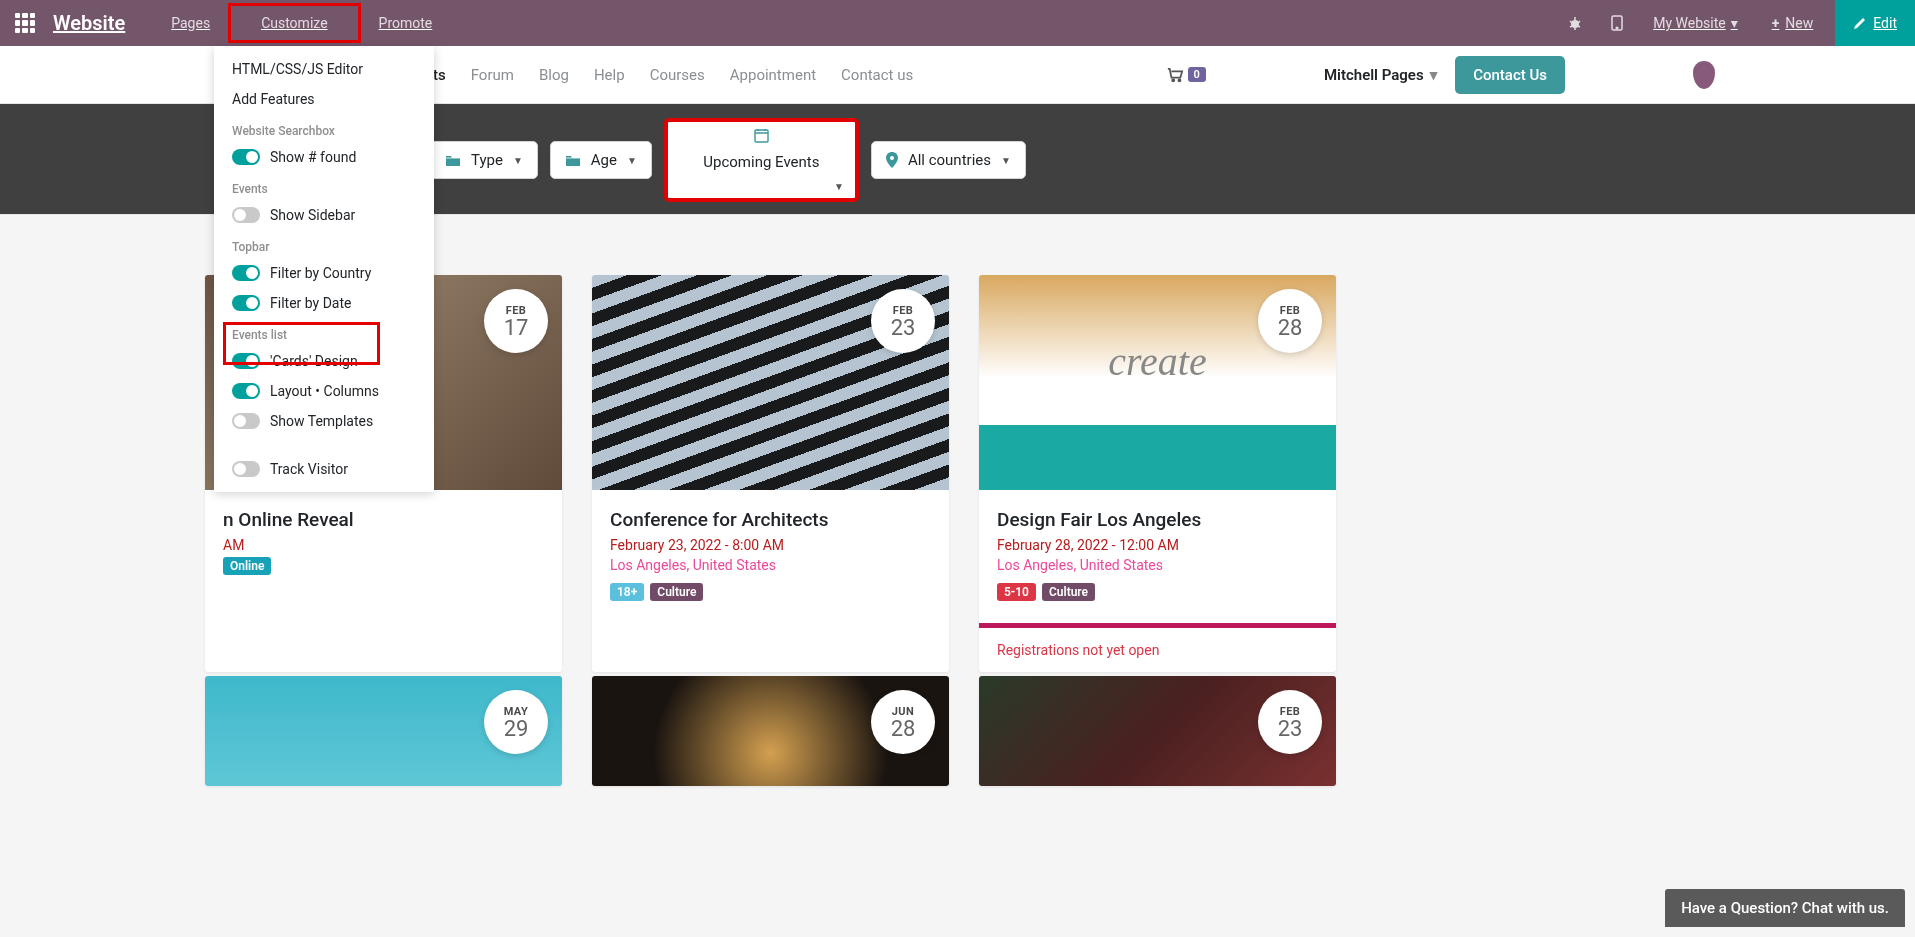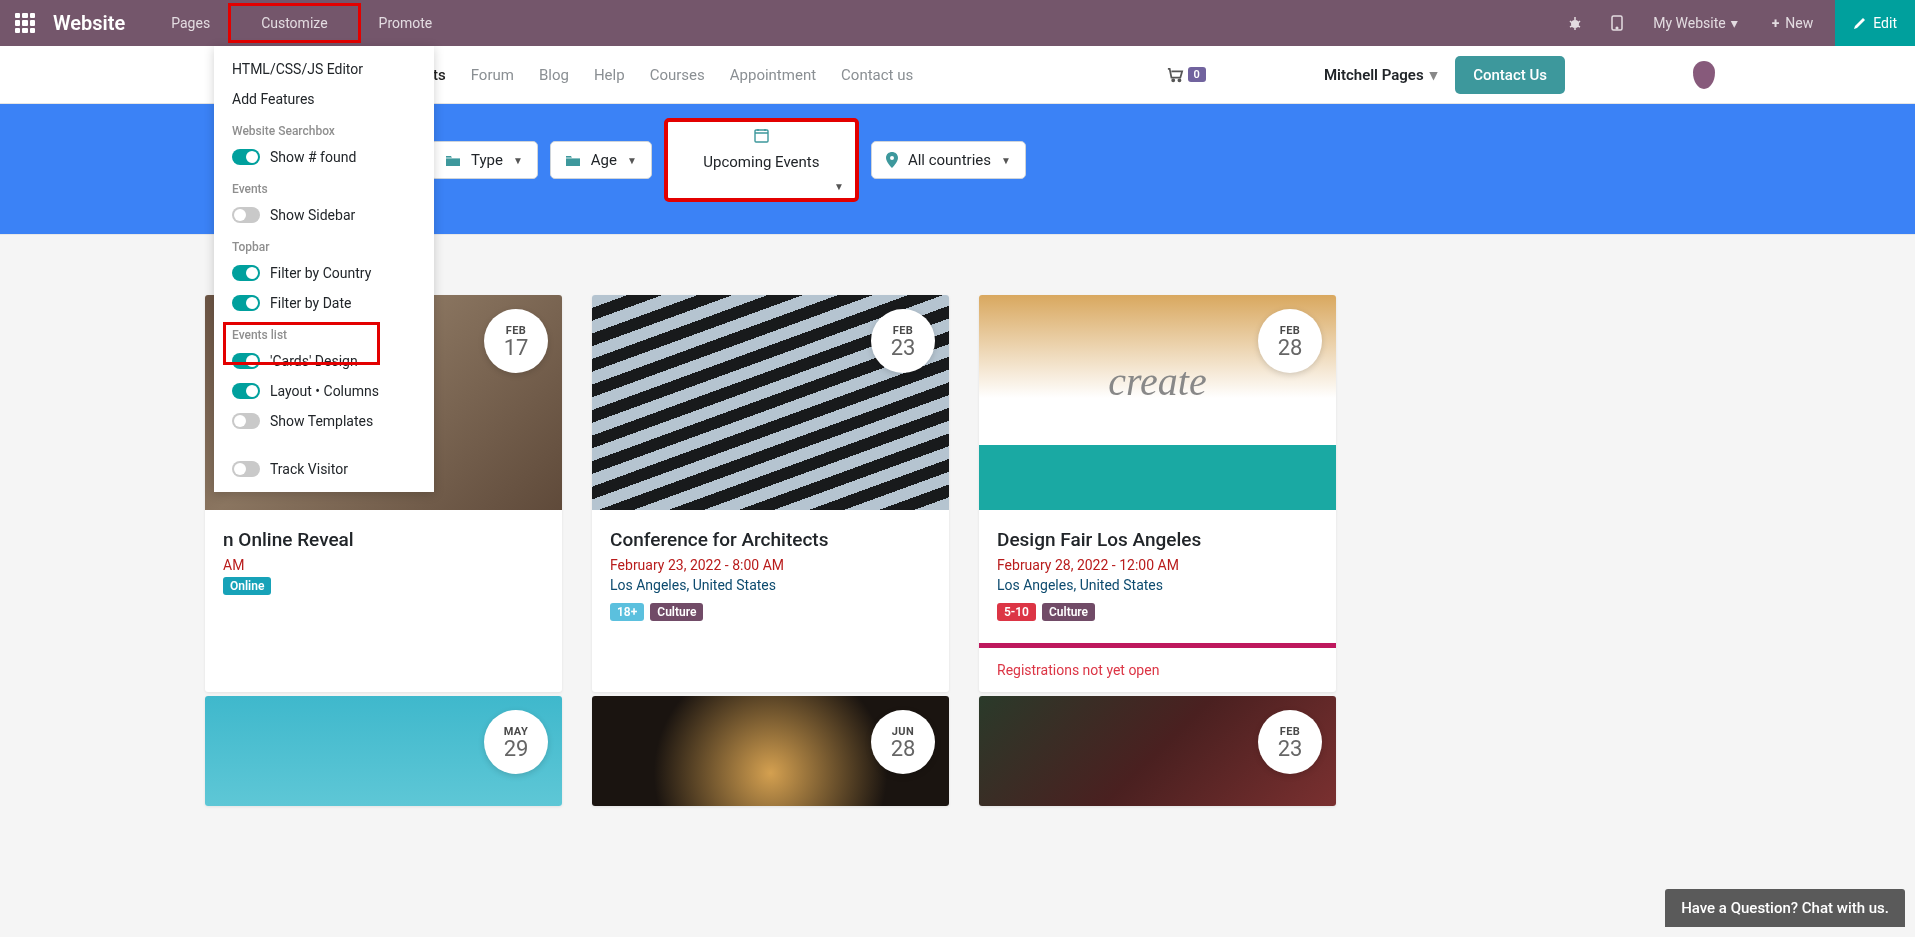--- a/index.html
+++ b/index.html
@@ -1,19 +1,19 @@
 <!DOCTYPE html>
 <html><head>
   <meta charset="utf-8">
   <style>
     * { margin: 0; padding: 0; box-sizing: border-box; font-family: -apple-system, BlinkMacSystemFont, "Segoe UI", Roboto, sans-serif; }
     body { background: #f5f5f5; width: 1915px; position: relative; overflow: hidden; }
     
     
-    .topbar { background: #74566b; height: 46px; display: flex; align-items: center; padding: 0 15px; color: #fff; }
+    .topbar { background: #74566b; height: 46px; display: flex; align-items: center; padding: 0 15px; color: #fff; text-decoration: underline; }
     .topbar-left { display: flex; align-items: center; gap: 10px; }
     .apps-icon { width: 20px; height: 20px; display: grid; grid-template-columns: repeat(3, 1fr); grid-template-rows: repeat(3, 1fr); gap: 2px; cursor: pointer; }
     .apps-icon span { background: #fff; border-radius: 1px; }
     .brand { font-size: 20px; font-weight: 600; margin-left: 8px; margin-right: 20px; }
     .topbar-menu { display: flex; gap: 2px; }
     .topbar-menu-item { padding: 12px 16px; color: #e3dce1; cursor: pointer; font-size: 14px; }
     .topbar-menu-item.highlighted { border: 3px solid #e30000; padding: 9px 30px; }
     .topbar-right { margin-left: auto; display: flex; align-items: center; gap: 8px; }
     .topbar-icon-btn { padding: 8px 10px; cursor: pointer; color: #e3dce1; font-size: 16px; }
     .my-website-btn { padding: 8px 12px; cursor: pointer; color: #e3dce1; font-size: 14px; display: flex; gap: 5px; align-items: center; }
@@ -26,21 +26,21 @@
     .site-nav-item { color: #8a8f93; font-size: 15px; cursor: pointer; font-weight: 400; }
     .site-nav-item.active { color: #222; font-weight: 500; }
     .site-header-right { margin-left: auto; display: flex; align-items: center; gap: 18px; }
     .cart { display: flex; align-items: center; gap: 4px; cursor: pointer; }
     .cart-badge { background: #71639e; color: #fff; font-size: 11px; padding: 1px 6px; border-radius: 3px; font-weight: 600; }
     .user-dropdown { color: #212529; font-weight: 600; font-size: 15px; display: flex; gap: 6px; align-items: center; cursor: pointer; }
     .contact-btn { background: #3d989c; color: #fff; padding: 10px 18px; border-radius: 5px; font-size: 15px; cursor: pointer; font-weight: 500; }
     .drop { width: 22px; height: 28px; background: #875a7b; border-radius: 50% 50% 50% 50% / 60% 60% 40% 40%; transform: rotate(180deg); margin-left: 110px; }
     
     
-    .filter-bar { background: #3b82f6; padding: 14px 200px 32px 430px; display: flex; gap: 12px; align-items: center; border-bottom: 1px solid #e7e7e7; }
+    .filter-bar { background: #404040; padding: 14px 200px 12px 430px; display: flex; gap: 12px; align-items: center; border-bottom: 1px solid #e7e7e7; }
     .filter-btn { background: #fff; border: 1px solid #ced4da; border-radius: 5px; padding: 9px 14px; display: flex; align-items: center; gap: 10px; cursor: pointer; font-size: 15px; color: #212529; }
     .filter-btn .folder-icon { color: #3d989c; }
     .filter-btn.highlighted { border: 4px solid #e30000; padding: 6px 11px; }
     .filter-btn .chev { margin-left: auto; color: #555; font-size: 10px; }
     .filter-btn.date { min-width: 195px; flex-direction: column; }
     .filter-btn.country .pin { color: #3d989c; }
     .search-group { margin-left: auto; display: flex; }
     .search-input { border: 1px solid #ced4da; border-radius: 5px 0 0 5px; padding: 9px 14px; width: 225px; font-size: 15px; color: #555; outline: none; }
     .search-input::placeholder { color: #868e96; }
     .search-btn { background: #3d989c; border: none; border-radius: 0 5px 5px 0; padding: 0 14px; cursor: pointer; color: #fff; display: flex; align-items: center; }
@@ -62,21 +62,21 @@
     
     .events-wrap { padding: 60px 200px 40px 205px; display: flex; gap: 30px; flex-wrap: wrap; }
     .event-card { width: 357px; background: #fff; border-radius: 3px; box-shadow: 0 1px 3px rgba(0,0,0,.08); overflow: hidden; position: relative; }
     .event-image { height: 215px; position: relative; }
     .event-date-badge { position: absolute; right: 14px; top: 14px; width: 64px; height: 64px; background: #fff; border-radius: 50%; display: flex; flex-direction: column; align-items: center; justify-content: center; box-shadow: 0 2px 6px rgba(0,0,0,.15); }
     .event-date-badge .mon { font-size: 11px; font-weight: 700; color: #4a4a4a; letter-spacing: 0.5px; }
     .event-date-badge .day { font-size: 22px; color: #666; font-weight: 400; line-height: 1; }
     .event-body { padding: 18px 18px 22px; }
     .event-title { font-size: 19px; font-weight: 500; color: #212529; margin-bottom: 6px; }
     .event-datetime { font-size: 14px; color: #b91c1c; margin-bottom: 4px; }
-    .event-location { font-size: 14px; color: #0c4a6e; margin-bottom: 10px; }
+    .event-location { font-size: 14px; color: #ec4899; margin-bottom: 10px; }
     .event-tags { display: flex; gap: 6px; }
     .tag { font-size: 12px; padding: 2px 7px; border-radius: 3px; color: #fff; font-weight: 600; }
     .tag.online { background: #17a2b8; }
     .tag.age18 { background: #5bc0de; }
     .tag.culture { background: #714b67; }
     .tag.age510 { background: #dc3545; }
     .event-notice { border-top: 5px solid #be185d; padding: 14px 18px; color: #dc3545; font-size: 14px; }
     
     
     .img-wood { background: linear-gradient(135deg, #6b5444 0%, #8a7560 40%, #5f4a3a 100%); }

